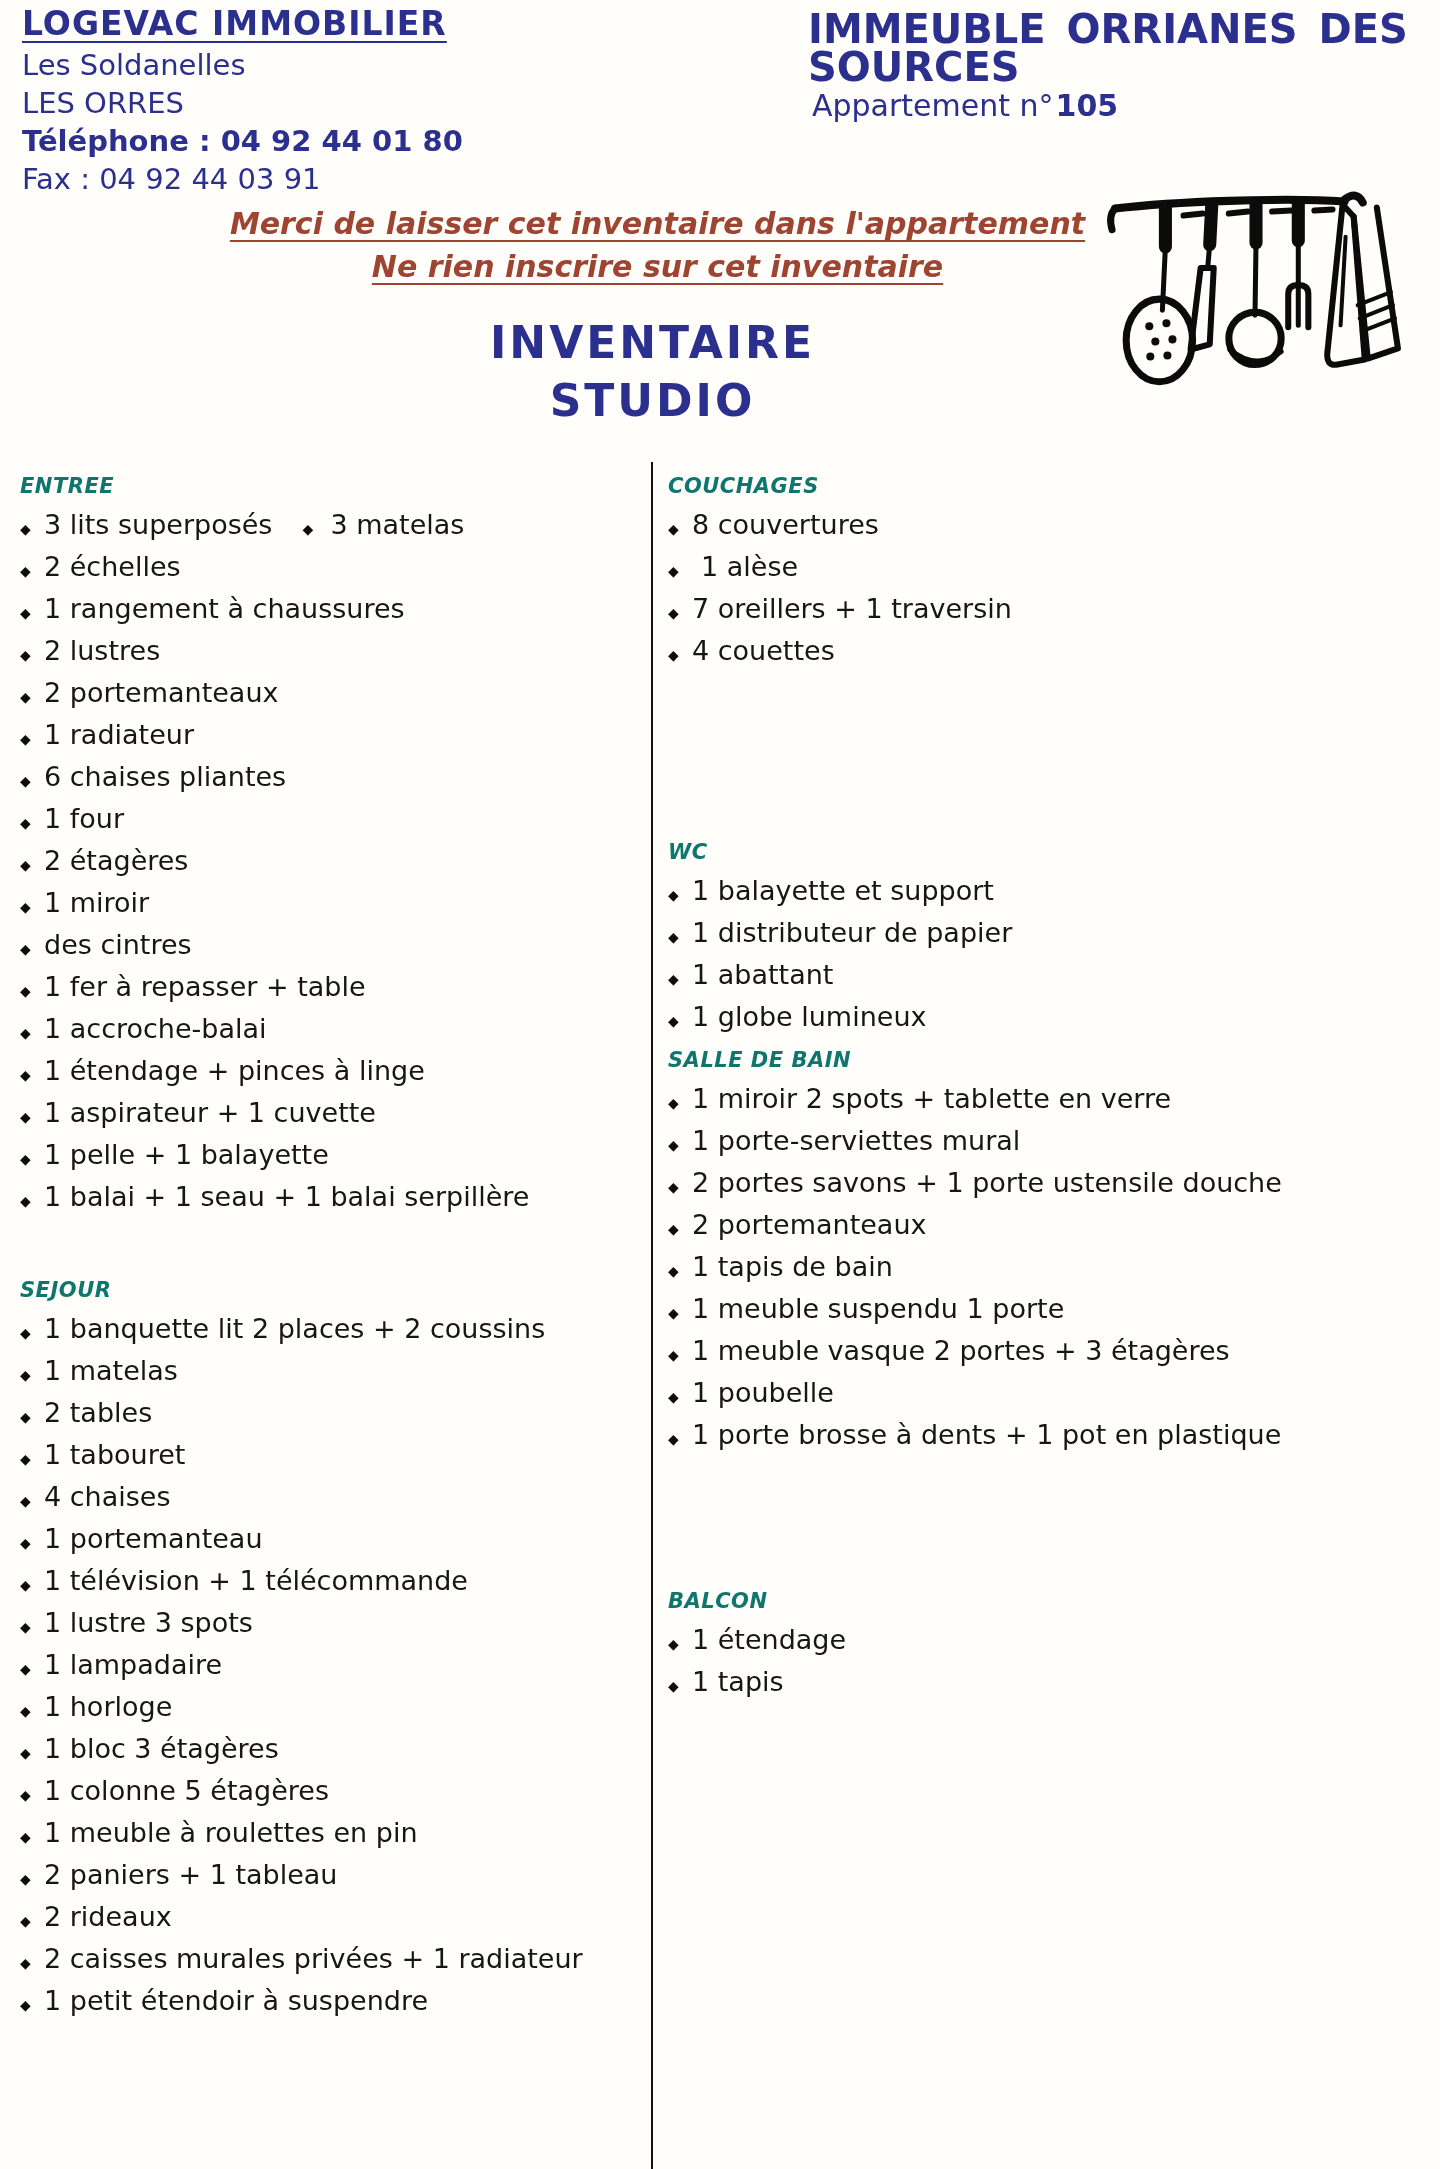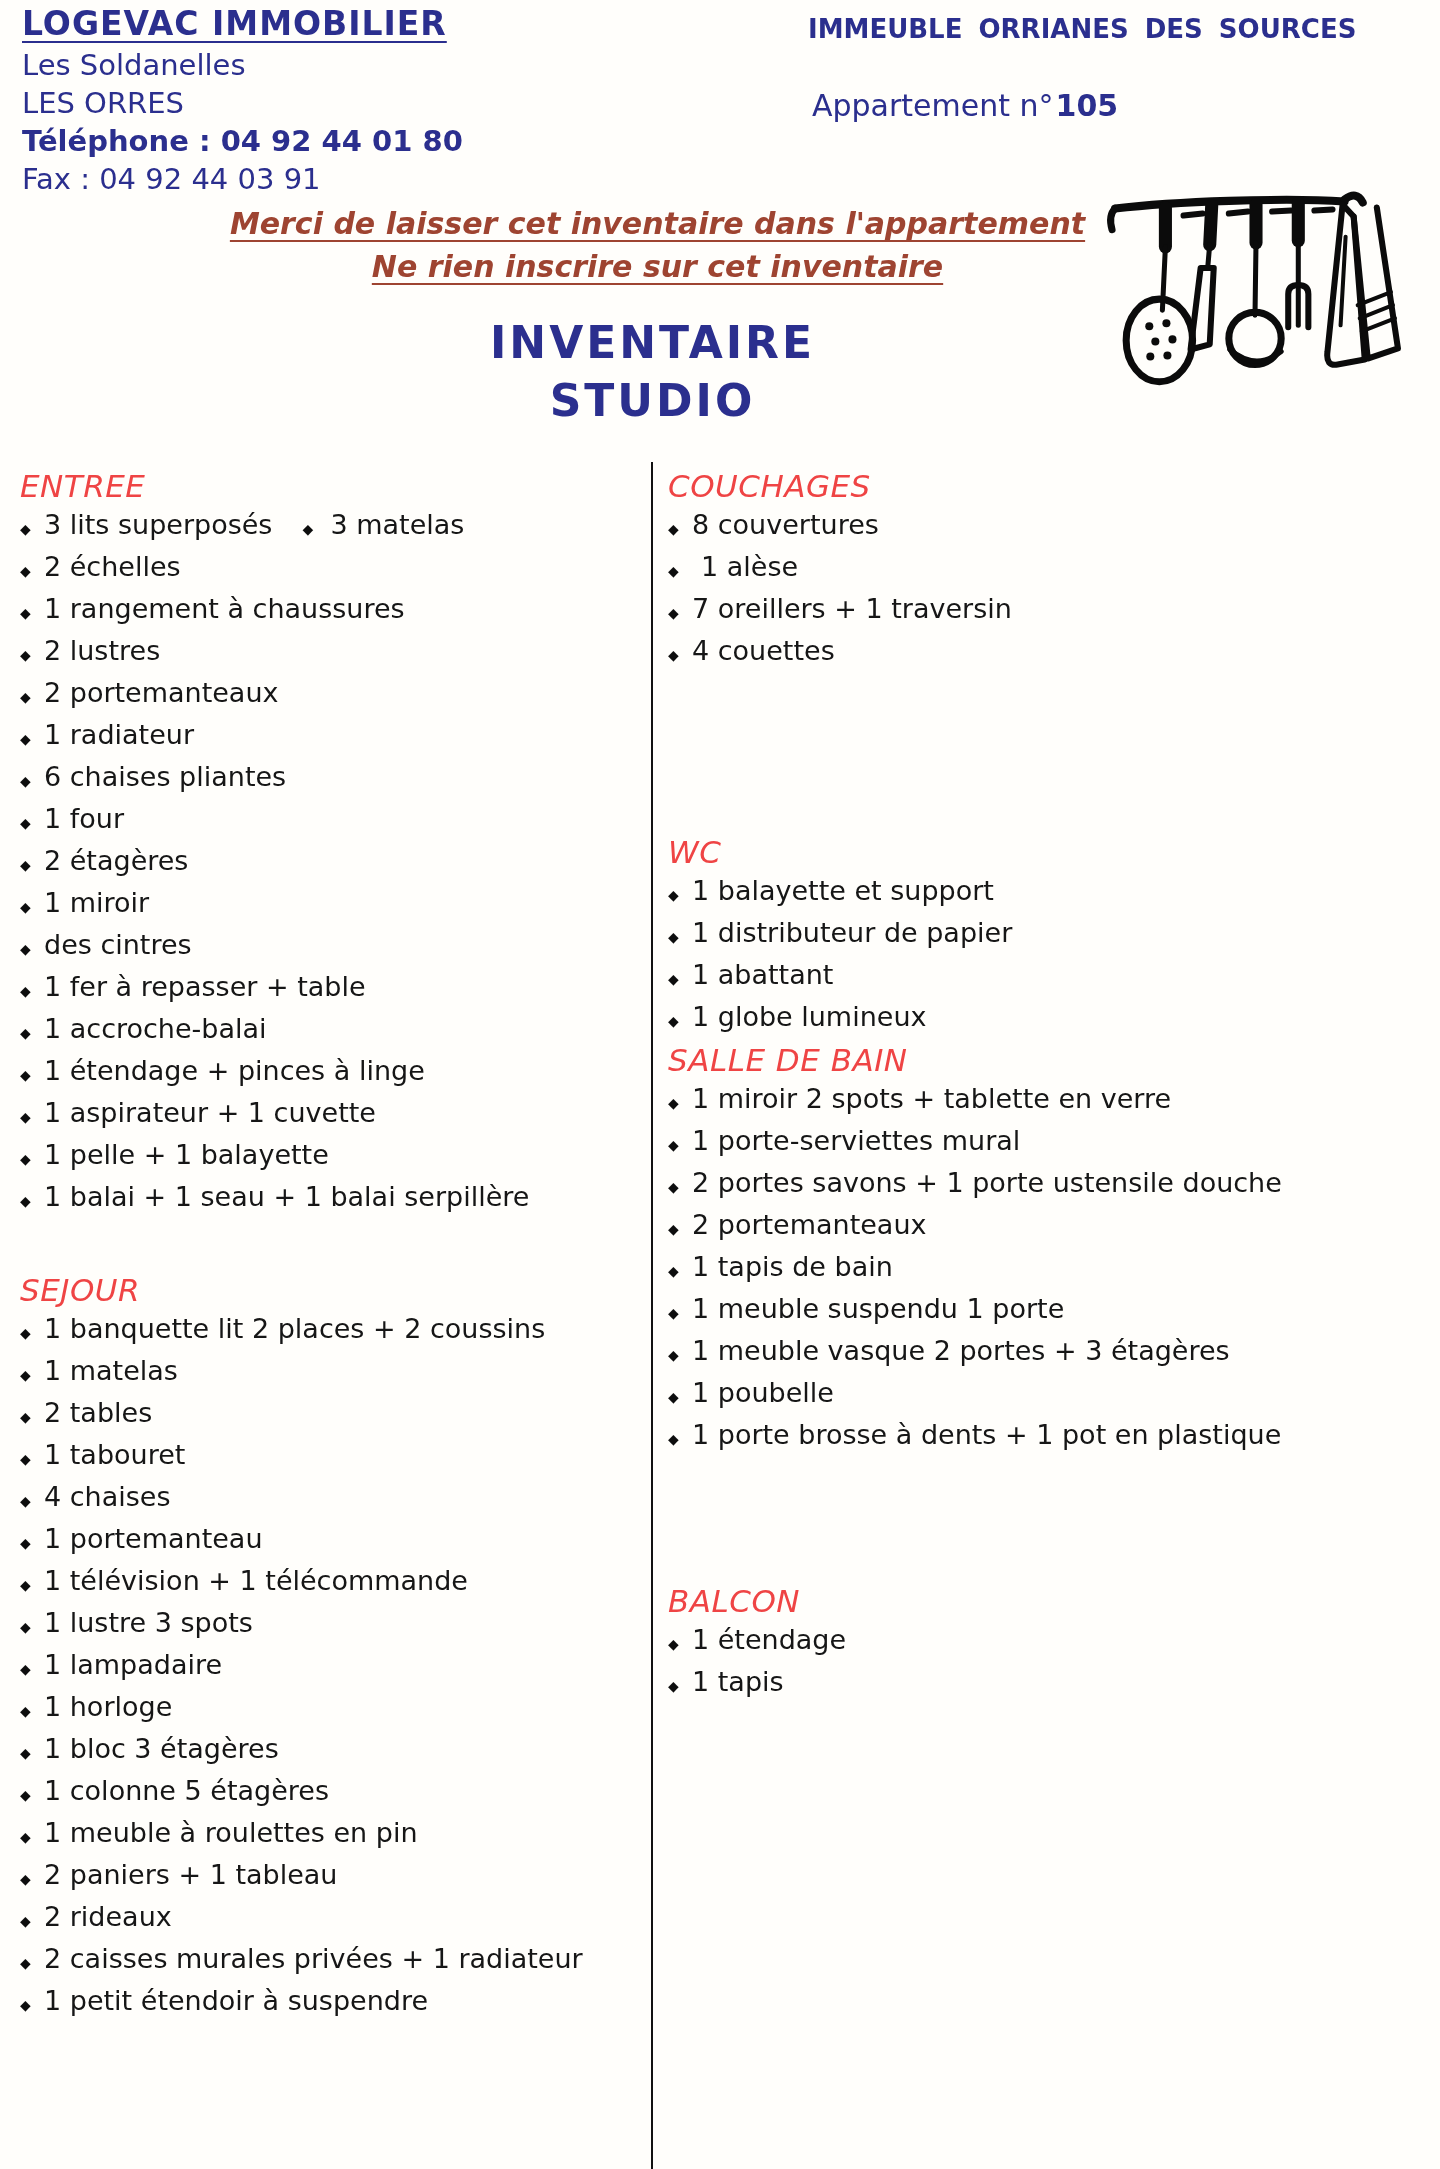--- a/index.html
+++ b/index.html
@@ -14,21 +14,21 @@
   .hdr-left { position:absolute; left:22px; top:2px; color:#2b2f8e; }
   .agency-name {
     font-size:33px; font-weight:bold; letter-spacing:1px;
     text-decoration:underline; text-underline-offset:6px; text-decoration-thickness:2px;
     line-height:44px;
   }
   .hl { font-size:29px; line-height:38px; }
   .hl.bold { font-weight:bold; }
   
   .hdr-right { position:absolute; left:808px; top:10px; color:#2b2f8e; }
-  .building { font-size:26px; font-weight:bold; word-spacing:7px; line-height:38px; }
+  .building { font-size:40px; font-weight:bold; word-spacing:7px; line-height:38px; }
   .apt { position:absolute; left:4px; top:78px; font-size:30px; white-space:nowrap; }
   .apt-num { font-weight:bold; margin-left:2px; }
   
   .notices {
     position:absolute; left:0; top:202px; width:1315px; text-align:center;
     color:#9e4431; font-weight:bold; font-style:italic;
   }
   .notice {
     font-size:30px; line-height:43px;
     text-decoration:underline; text-underline-offset:6px; text-decoration-thickness:2px;
@@ -40,22 +40,22 @@
   }
   
   .utensils { position:absolute; left:1103px; top:174px; width:302px; height:212px; }
   
   .divider { position:absolute; left:651px; top:462px; width:2px; height:1707px; background:#111; }
   
   .col { position:absolute; top:466px; }
   .col-left  { left:20px;  width:620px; }
   .col-right { left:668px; width:765px; }
   h2 {
-    font-size:31px; font-weight:normal; font-style:italic;
-    color:#ef4444; line-height:40px; letter-spacing:0.5px;
+    font-size:21px; font-weight:bold; font-style:italic;
+    color:#0f766e; line-height:40px; letter-spacing:0.5px;
   }
   .gap-sejour { margin-top:50px; }
   .gap-wc     { margin-top:158px; }
   .gap-sdb    { }
   .gap-balcon { margin-top:123px; }
   .row { font-size:27px; line-height:38px; white-space:nowrap; color:#161616; }
   .b { display:inline-block; width:24px; font-size:14px; color:#0d0d0d; }
   .b2 { margin-left:30px; width:28px; }
   .indent-sm .t { padding-left:9px; }
 </style>

